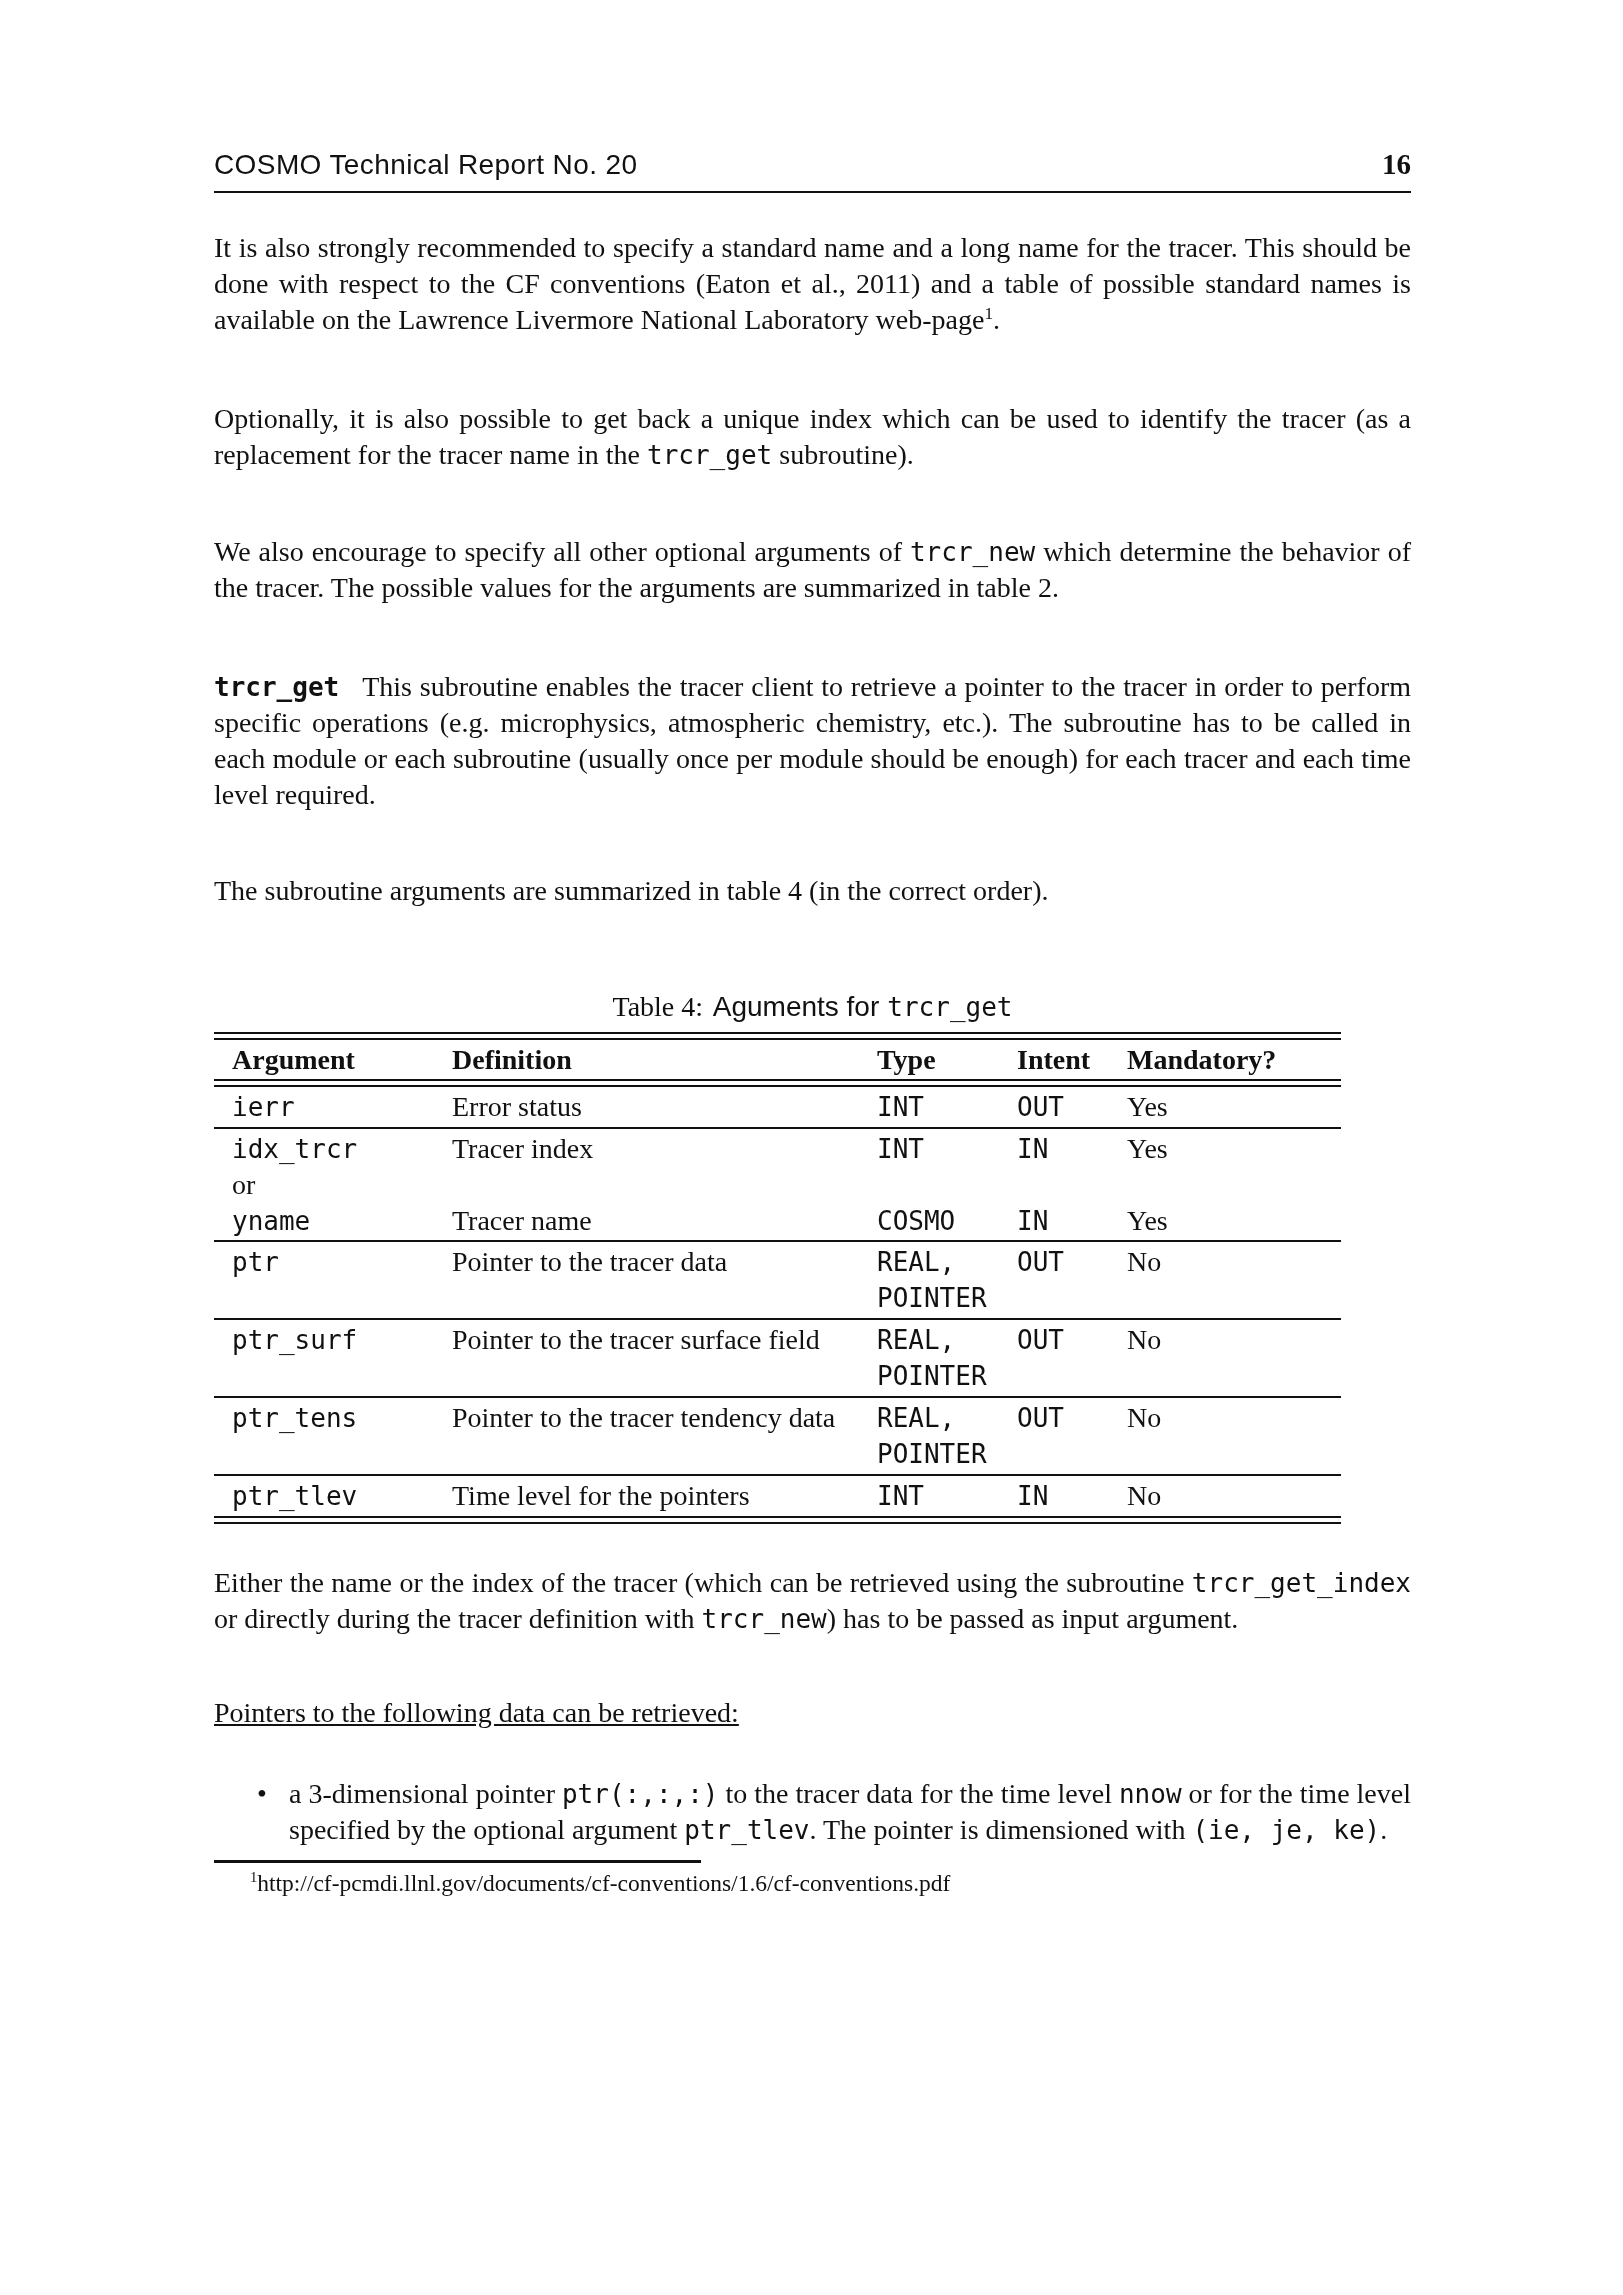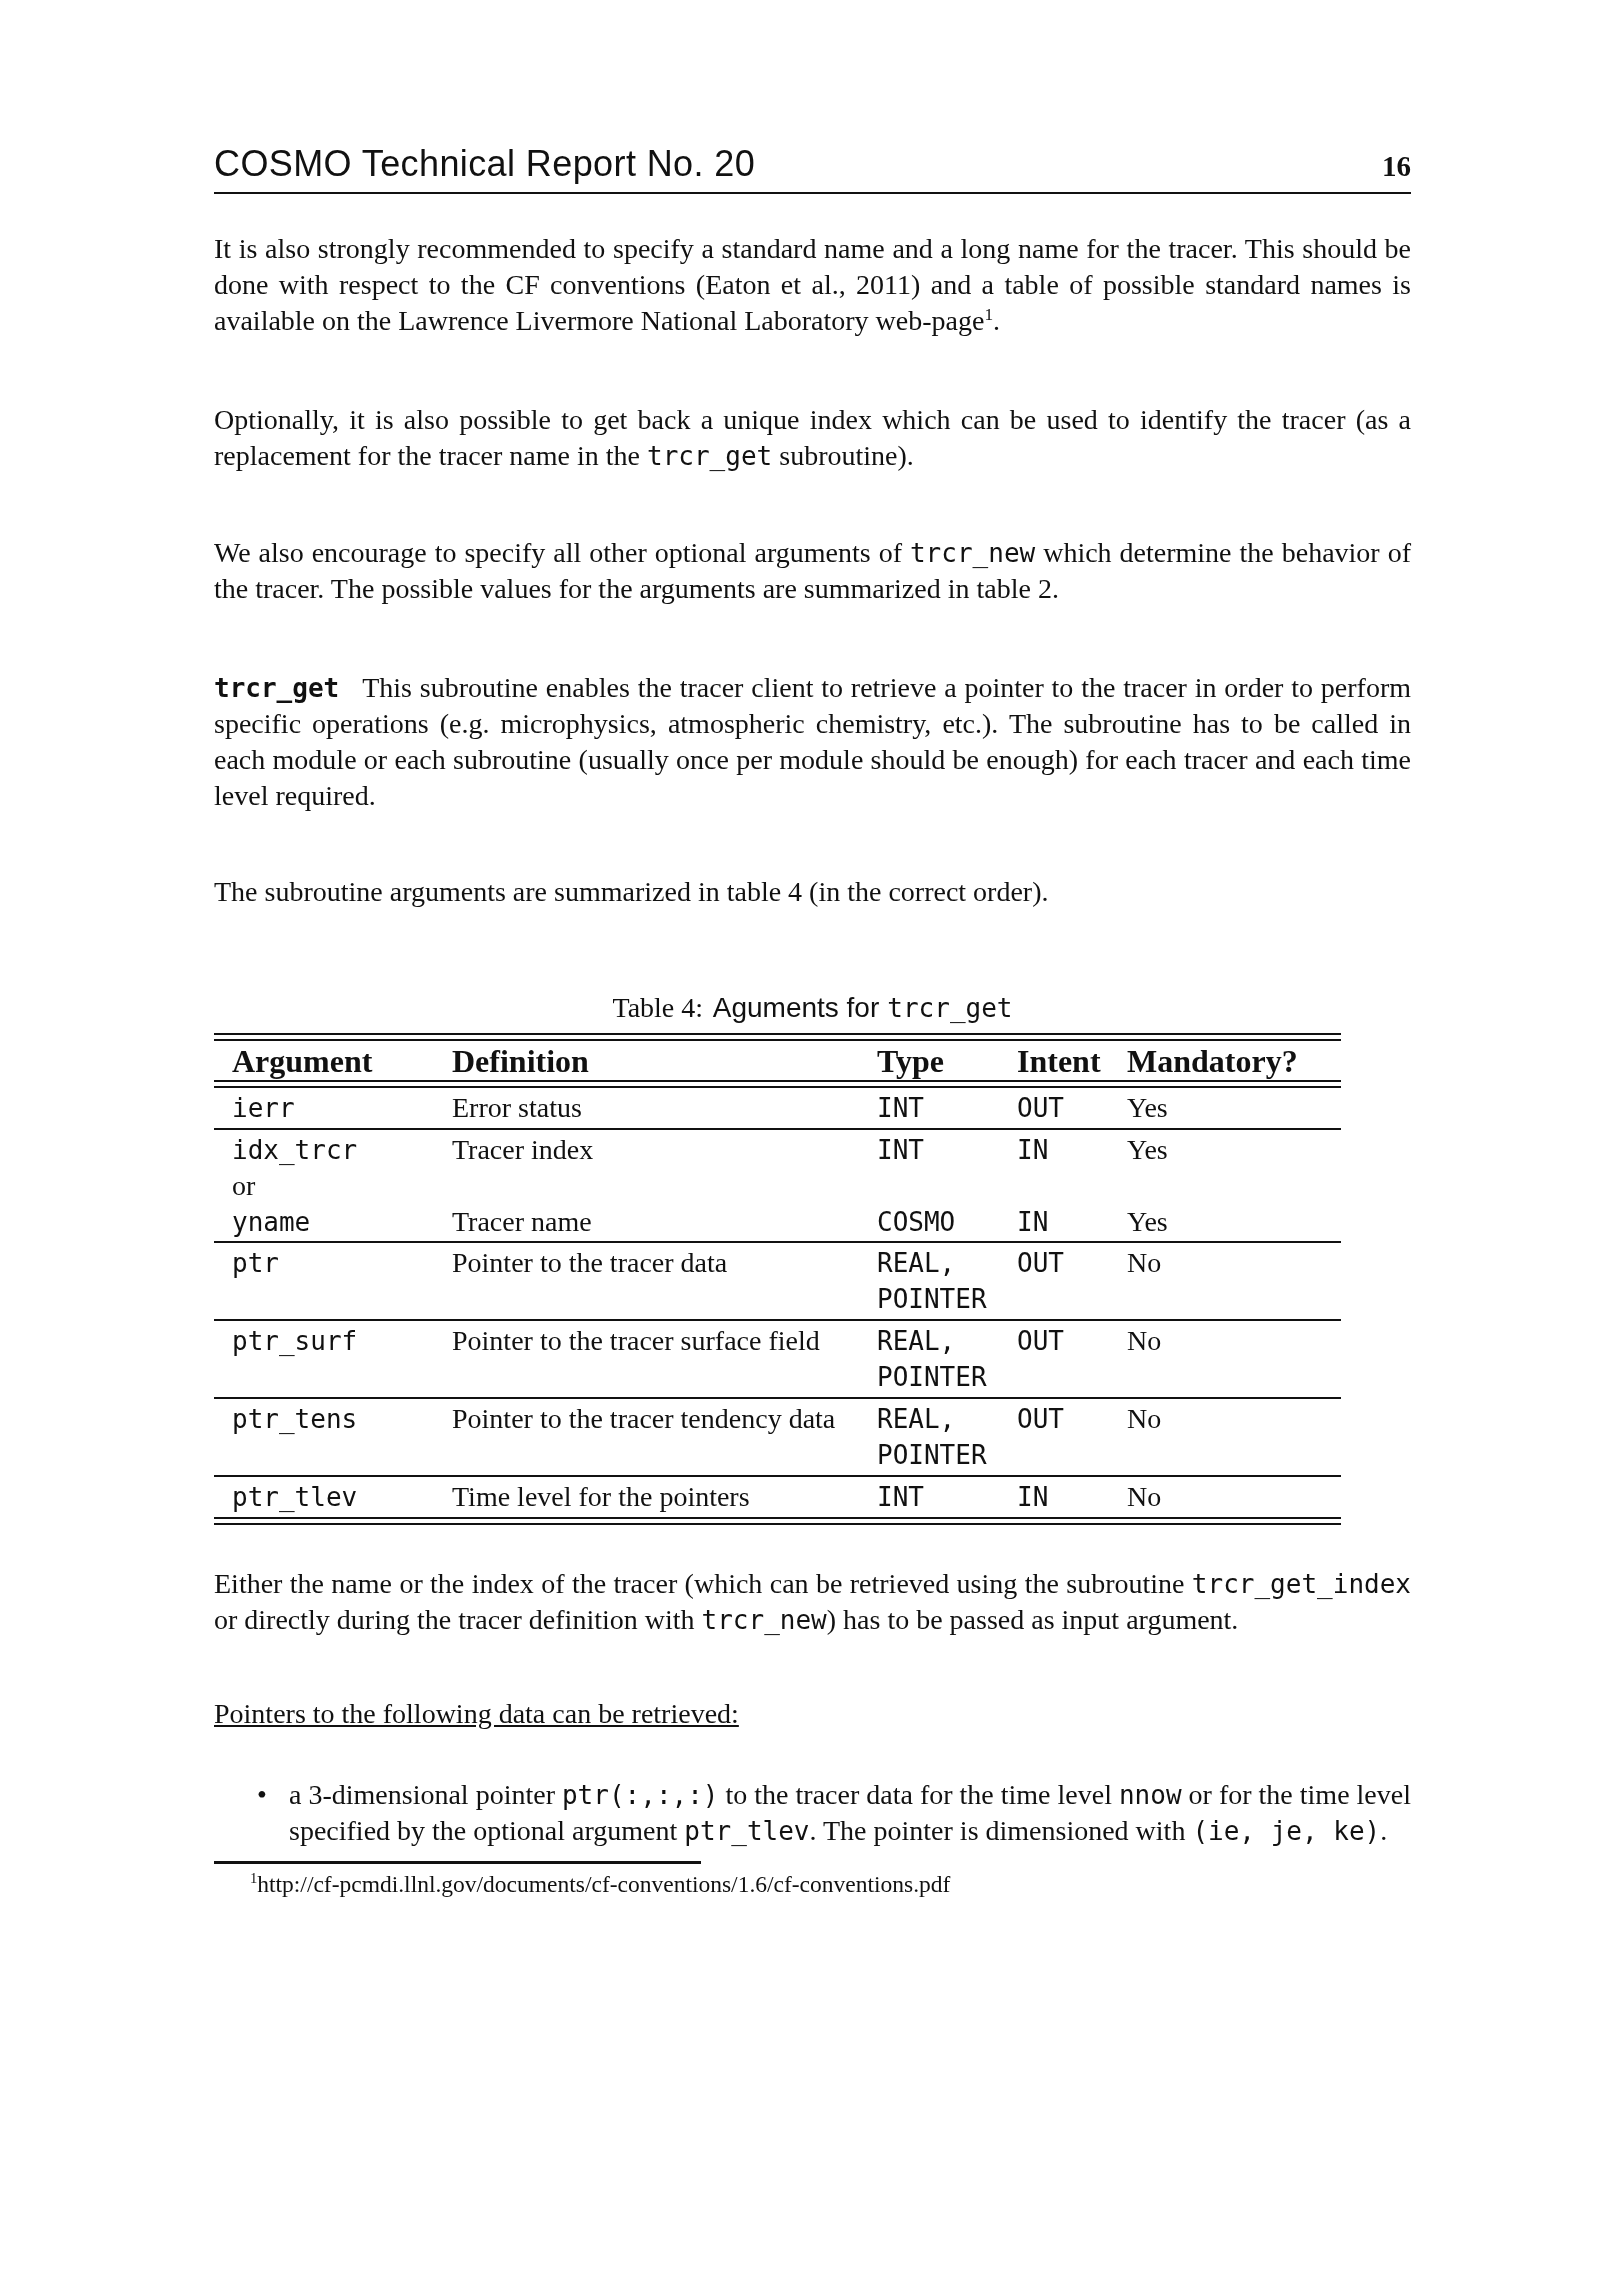--- a/index.html
+++ b/index.html
@@ -27,21 +27,21 @@
   
   .runhead {
     display: flex;
     justify-content: space-between;
     align-items: baseline;
     border-bottom: 2.4px solid #111;
     padding-bottom: 8px;
   }
   .runhead .title {
     font-family: "Liberation Sans", "DejaVu Sans", sans-serif;
-    font-size: 36px;
+    font-size: 28px;
     letter-spacing: 0.4px;
   }
   .runhead .pagenum {
     font-weight: bold;
     font-size: 29px;
   }
 
   
   .para { text-align: justify; }
   .p1 { margin-top: 37px; }
@@ -86,21 +86,21 @@
   table.args td, table.args th {
     vertical-align: top;
     text-align: left;
     padding: 1.6px 0 2.4px 0;
     font-size: 28px;
     line-height: 36px;
     overflow: hidden;
   }
   table.args th {
     font-weight: bold;
-    font-size: 32px;
+    font-size: 28px;
     padding: 1.6px 0 1.6px 0;
   }
   table.args .first { padding-left: 18px; }
   table.args .mono {
     font-family: "DejaVu Sans Mono", "Liberation Mono", monospace;
     font-size: 26px;
   }
   table.args .rm {
     font-family: "Liberation Serif", "DejaVu Serif", serif;
     font-size: 28px;

